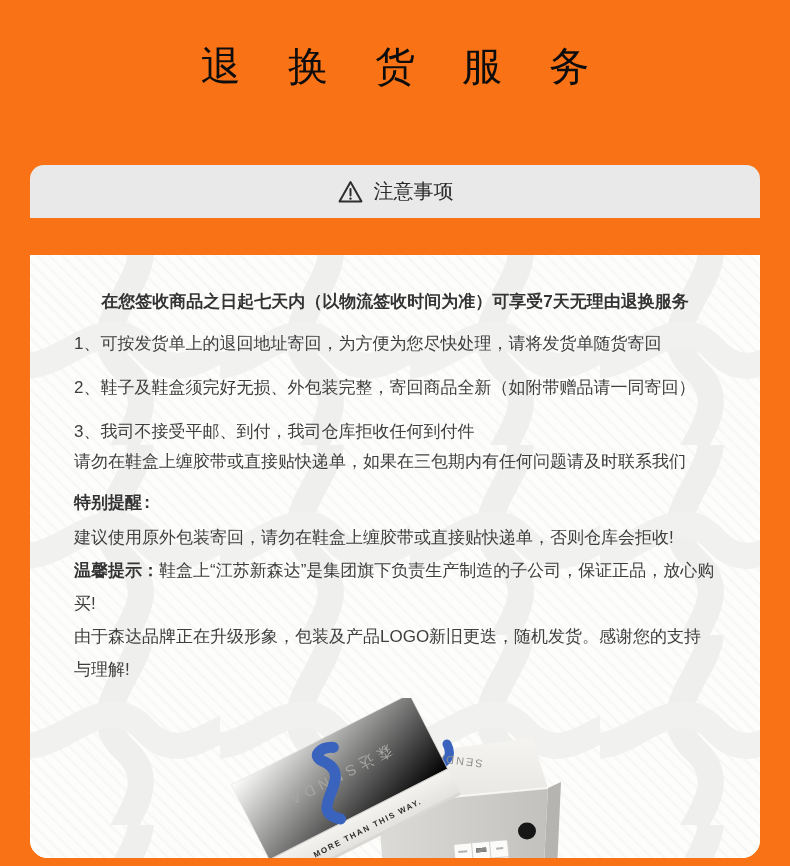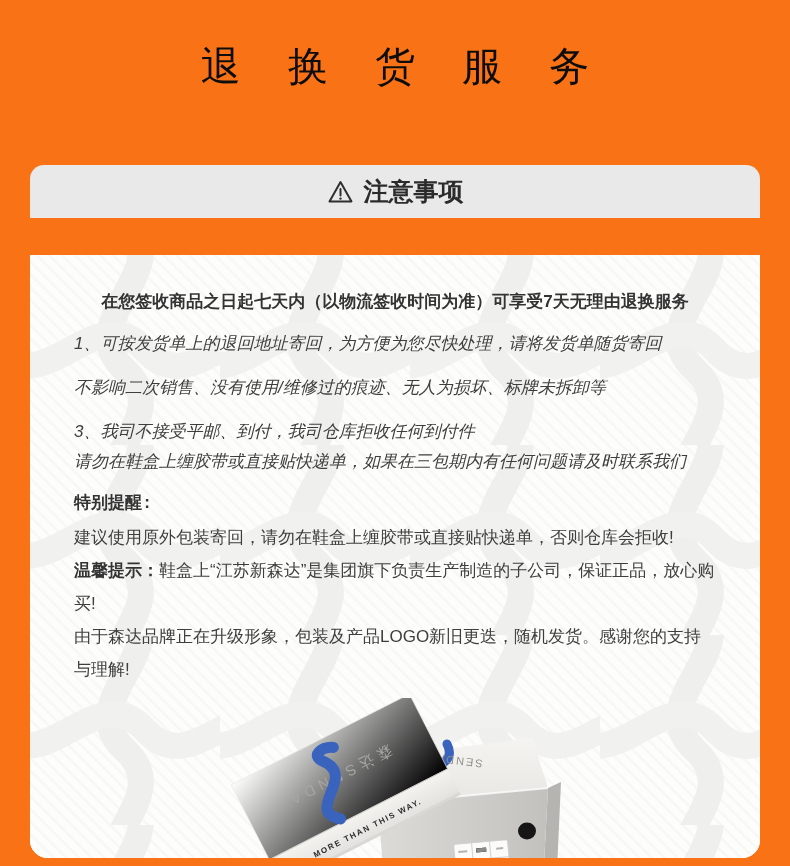--- a/index.html
+++ b/index.html
@@ -19,39 +19,39 @@
   }
   .notice-card{
     position:absolute;left:30px;top:165px;
     width:730px;height:693px;
     border-radius:14px 14px 18px 18px;
     overflow:hidden;
   }
   .card-header{
     height:53px;background:#e9e9e9;
     display:flex;align-items:center;justify-content:center;gap:10px;
-    font-size:25px;color:#2b2b2b;font-weight:700;
+    font-size:20px;color:#2b2b2b;font-weight:400;
   }
   .warning-icon{display:inline-flex;align-items:center;}
   .card-body{
     position:relative;height:640px;background:#fdfdfc;
     box-sizing:border-box;
     margin-top:37px;
   }
   .pattern-bg{position:absolute;left:0;top:0;width:100%;height:100%;}
   .body-content{
     position:relative;z-index:1;
     padding:34px 44px 0 44px;
     color:#3e3e3e;font-size:17px;
   }
   .intro-line{
     margin:0 0 14px 0;text-align:center;
     font-weight:bold;color:#333;line-height:26px;font-size:17px;
   }
-  .item-group{margin:0 0 14px 0;font-style:italic;}
+  .item-group{margin:0 0 14px 0;}
   .item-line{margin:0;line-height:30px;}
   .reminder-heading{
     margin:14px 0 4px 0;font-weight:bold;color:#333;line-height:26px;font-family:Liberation Mono, monospace;
   }
   .reminder-line{margin:0;line-height:33px;}
   .tip-label{font-weight:bold;color:#333;}
   .boxes-wrap{
     position:relative;width:340px;height:202px;margin:12px auto 0 auto;
   }
 </style>
@@ -96,21 +96,21 @@
 
       <div class="body-content">
 
         <p class="intro-line">在您签收商品之日起七天内（以物流签收时间为准）可享受7天无理由退换服务</p>
 
         <div class="item-group">
           <p class="item-line">1、可按发货单上的退回地址寄回，为方便为您尽快处理，请将发货单随货寄回</p>
         </div>
 
         <div class="item-group">
-          <p class="item-line">不影响二次销售、没有使用/维修过的痕迹、无人为损坏、标牌未拆卸等</p>
+          <p class="item-line">2、鞋子及鞋盒须完好无损、外包装完整，寄回商品全新（如附带赠品请一同寄回）</p>
         </div>
 
         <div class="item-group">
           <p class="item-line">3、我司不接受平邮、到付，我司仓库拒收任何到付件</p>
           <p class="item-line">请勿在鞋盒上缠胶带或直接贴快递单，如果在三包期内有任何问题请及时联系我们</p>
         </div>
 
         <p class="reminder-heading">特别提醒:</p>
         <p class="reminder-line">建议使用原外包装寄回，请勿在鞋盒上缠胶带或直接贴快递单，否则仓库会拒收!</p>
         <p class="reminder-line"><span class="tip-label">温馨提示：</span><span>鞋盒上“江苏新森达”是集团旗下负责生产制造的子公司，保证正品，放心购买!</span></p>

